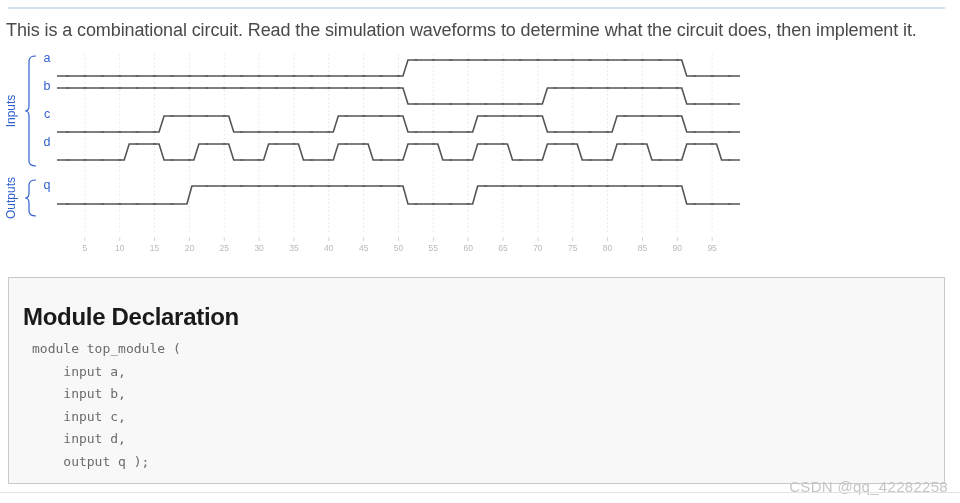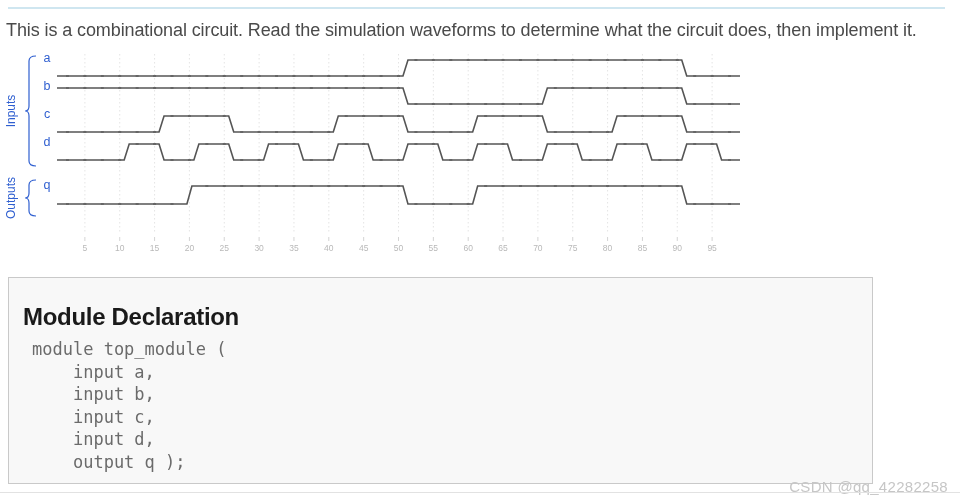--- a/index.html
+++ b/index.html
@@ -33,32 +33,32 @@
     text-anchor:middle;
   }
   .gridline{stroke:#dddddd;stroke-width:0.8;stroke-dasharray:1.5,2.5;}
   .wave-path{fill:none;stroke:#555555;stroke-width:1.6;
     stroke-linejoin:miter;stroke-linecap:butt;}
   .minor-tick{stroke:#555555;stroke-width:1.2;}
   .brace{fill:none;stroke:#2f5fd0;stroke-width:1.2;}
   .axis-tick{stroke:#cfcfcf;stroke-width:0.9;}
   
   #module-panel{
-    position:absolute;left:8px;top:277px;width:865px;height:207px;
+    position:absolute;left:8px;top:277px;width:937px;height:207px;
     background:#f8f8f8;border:1px solid #c9c9c9;box-sizing:border-box;
   }
   #module-title{
     position:absolute;left:14px;top:25px;
     font-size:24px;font-weight:bold;color:#1a1a1a;
     letter-spacing:-0.3px;
   }
   #module-code{
     position:absolute;left:23px;top:60px;
     font-family:"DejaVu Sans Mono", monospace;
-    font-size:17px;color:#6b6b6b;line-height:22.5px;
+    font-size:13px;color:#6b6b6b;line-height:22.5px;
     white-space:pre;margin:0;
   }
   #watermark{
     position:absolute;right:12px;bottom:8px;
     font-size:15px;color:#c6c6c6;
     font-family:"Liberation Sans",sans-serif;
     letter-spacing:0.3px;
     text-align:right;
   }
   #bottom-rule{

